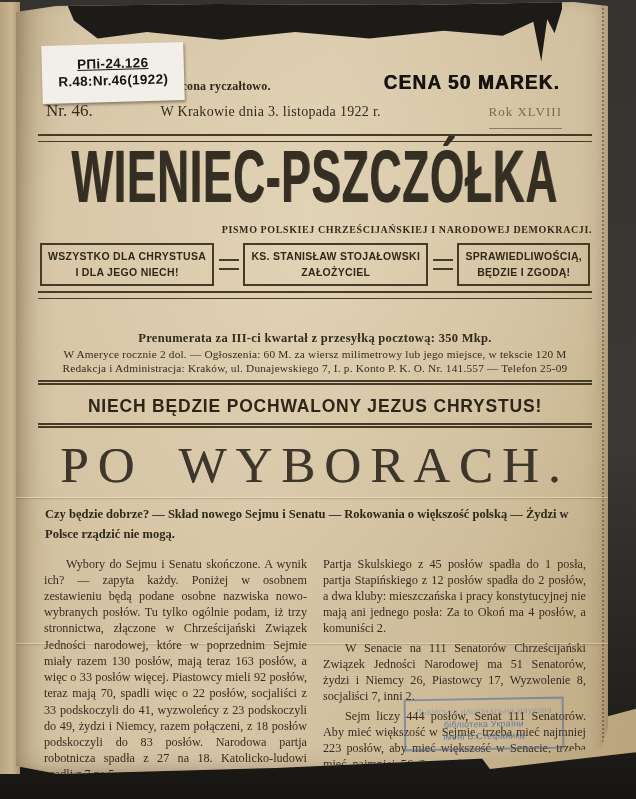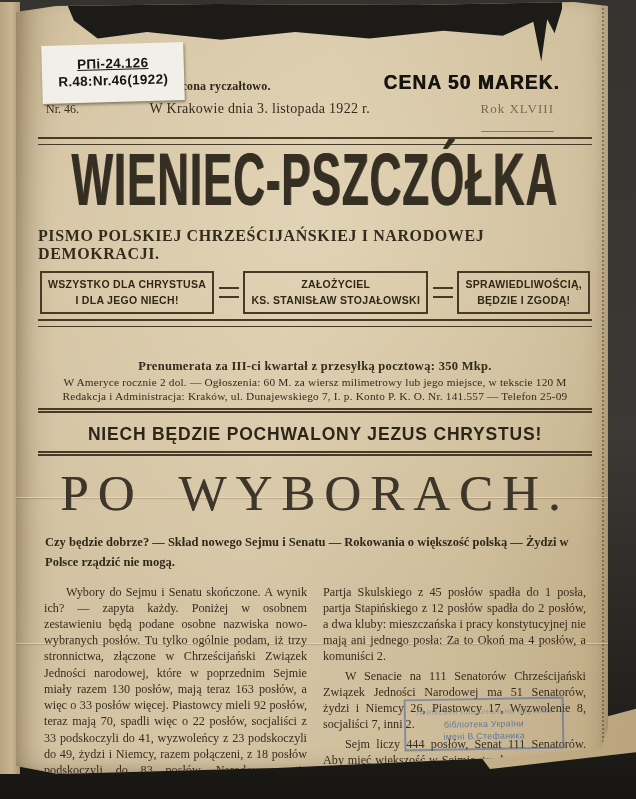--- a/index.html
+++ b/index.html
@@ -45,35 +45,35 @@
   }
   .sticker .l1{text-decoration:underline;}
   .content{position:relative;z-index:4;padding:0 16px 0 22px;}
   .row1{display:flex;justify-content:space-between;align-items:flex-end;margin-top:72px;padding:0 6px 0 8px;}
   .postal{font-weight:bold;font-size:12px;letter-spacing:.2px;color:#2e2718;}
   .price{
     font-family:"Liberation Sans",sans-serif;font-weight:bold;font-size:19px;letter-spacing:1.2px;
     color:#171310;text-shadow:.6px 0 0 #171310;transform:scaleY(1.05);margin-right:26px;
   }
   .row2{display:flex;justify-content:space-between;align-items:baseline;margin-top:7px;padding:0 8px;}
-  .issue{font-size:12px;color:#332b1c;}
+  .issue{font-size:17px;color:#332b1c;}
   .dateline{font-size:14px;color:#332b1c;letter-spacing:.3px;margin-left:-40px;}
-  .volume{font-size:13px;color:rgba(62,50,34,.62);border-bottom:1px solid rgba(62,50,34,.5);padding-bottom:14px;margin-right:30px;letter-spacing:1px;}
+  .volume{font-size:13px;color:rgba(62,50,34,.62);border-bottom:1px solid rgba(62,50,34,.5);padding-bottom:8px;margin-right:22px;letter-spacing:1px;}
   .rule-double{height:5px;border-top:2px solid #473b27;border-bottom:1px solid #473b27;margin-top:5px;}
   .masthead{
     margin-top:8px;height:64px;
   }
   .masthead .title{
     display:inline-block;font-family:"Liberation Sans",sans-serif;font-weight:bold;
     font-size:50px;letter-spacing:1px;white-space:nowrap;color:#352e22;
     transform:scale(.88,1.5);transform-origin:50% 60%;
     text-shadow:1px 0 0 rgba(53,46,34,.8);
   }
   .subtitle{
-    text-align:left;font-weight:bold;font-size:16px;letter-spacing:.6px;color:#332b1c;margin-top:10px;
+    text-align:right;font-weight:bold;font-size:10px;letter-spacing:.6px;color:#332b1c;margin-top:10px;
   }
   .mottoes{display:flex;align-items:flex-end;justify-content:space-between;margin-top:8px;padding:0 2px;}
   .motto{
     border:2px solid #473b27;padding:3px 6px;text-align:center;
     font-family:"Liberation Sans",sans-serif;font-weight:bold;font-size:10.5px;line-height:1.55;
     color:#2f2818;letter-spacing:.3px;flex:0 0 auto;
   }
   .motto-connect{align-self:center;width:20px;height:7px;border-top:2px solid #473b27;border-bottom:2px solid #473b27;margin:0 3px;}
   .subsc{margin-top:9px;text-align:center;color:#332b1c;}
   .subsc .s1{font-size:12.5px;font-weight:bold;letter-spacing:.3px;margin-top:32px;}
@@ -139,22 +139,22 @@
     </div>
     <div class="subtitle">PISMO POLSKIEJ CHRZEŚCIJAŃSKIEJ I NARODOWEJ DEMOKRACJI.</div>
 
     <div class="mottoes">
       <div class="motto">
         <div>WSZYSTKO DLA CHRYSTUSA</div>
         <div>I DLA JEGO NIECH!</div>
       </div>
       <div class="motto-connect"></div>
       <div class="motto">
+        <div>KS. STANISŁAW STOJAŁOWSKI</div>
         <div>ZAŁOŻYCIEL</div>
-        <div>KS. STANISŁAW STOJAŁOWSKI</div>
       </div>
       <div class="motto-connect"></div>
       <div class="motto">
         <div>SPRAWIEDLIWOŚCIĄ,</div>
         <div>BĘDZIE I ZGODĄ!</div>
       </div>
     </div>
 
     <div class="rule-double"></div>
 

